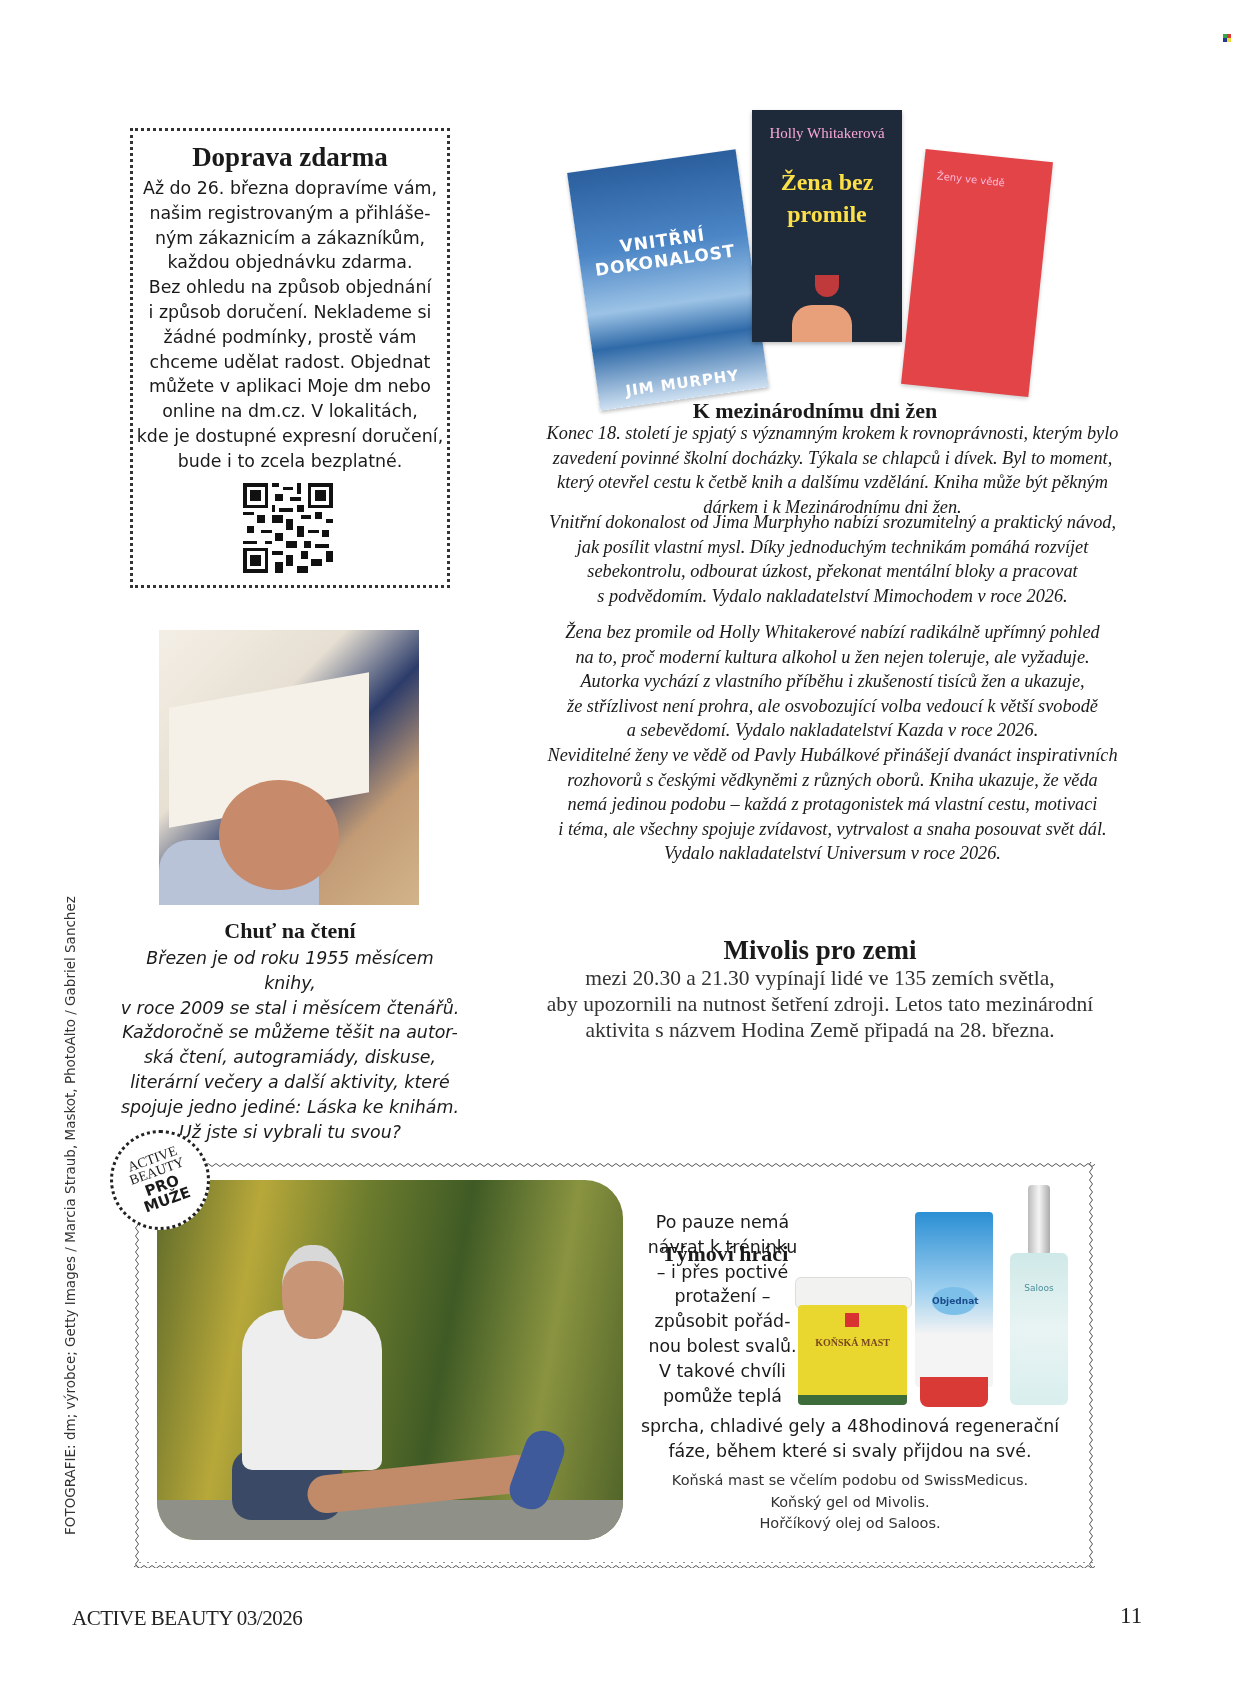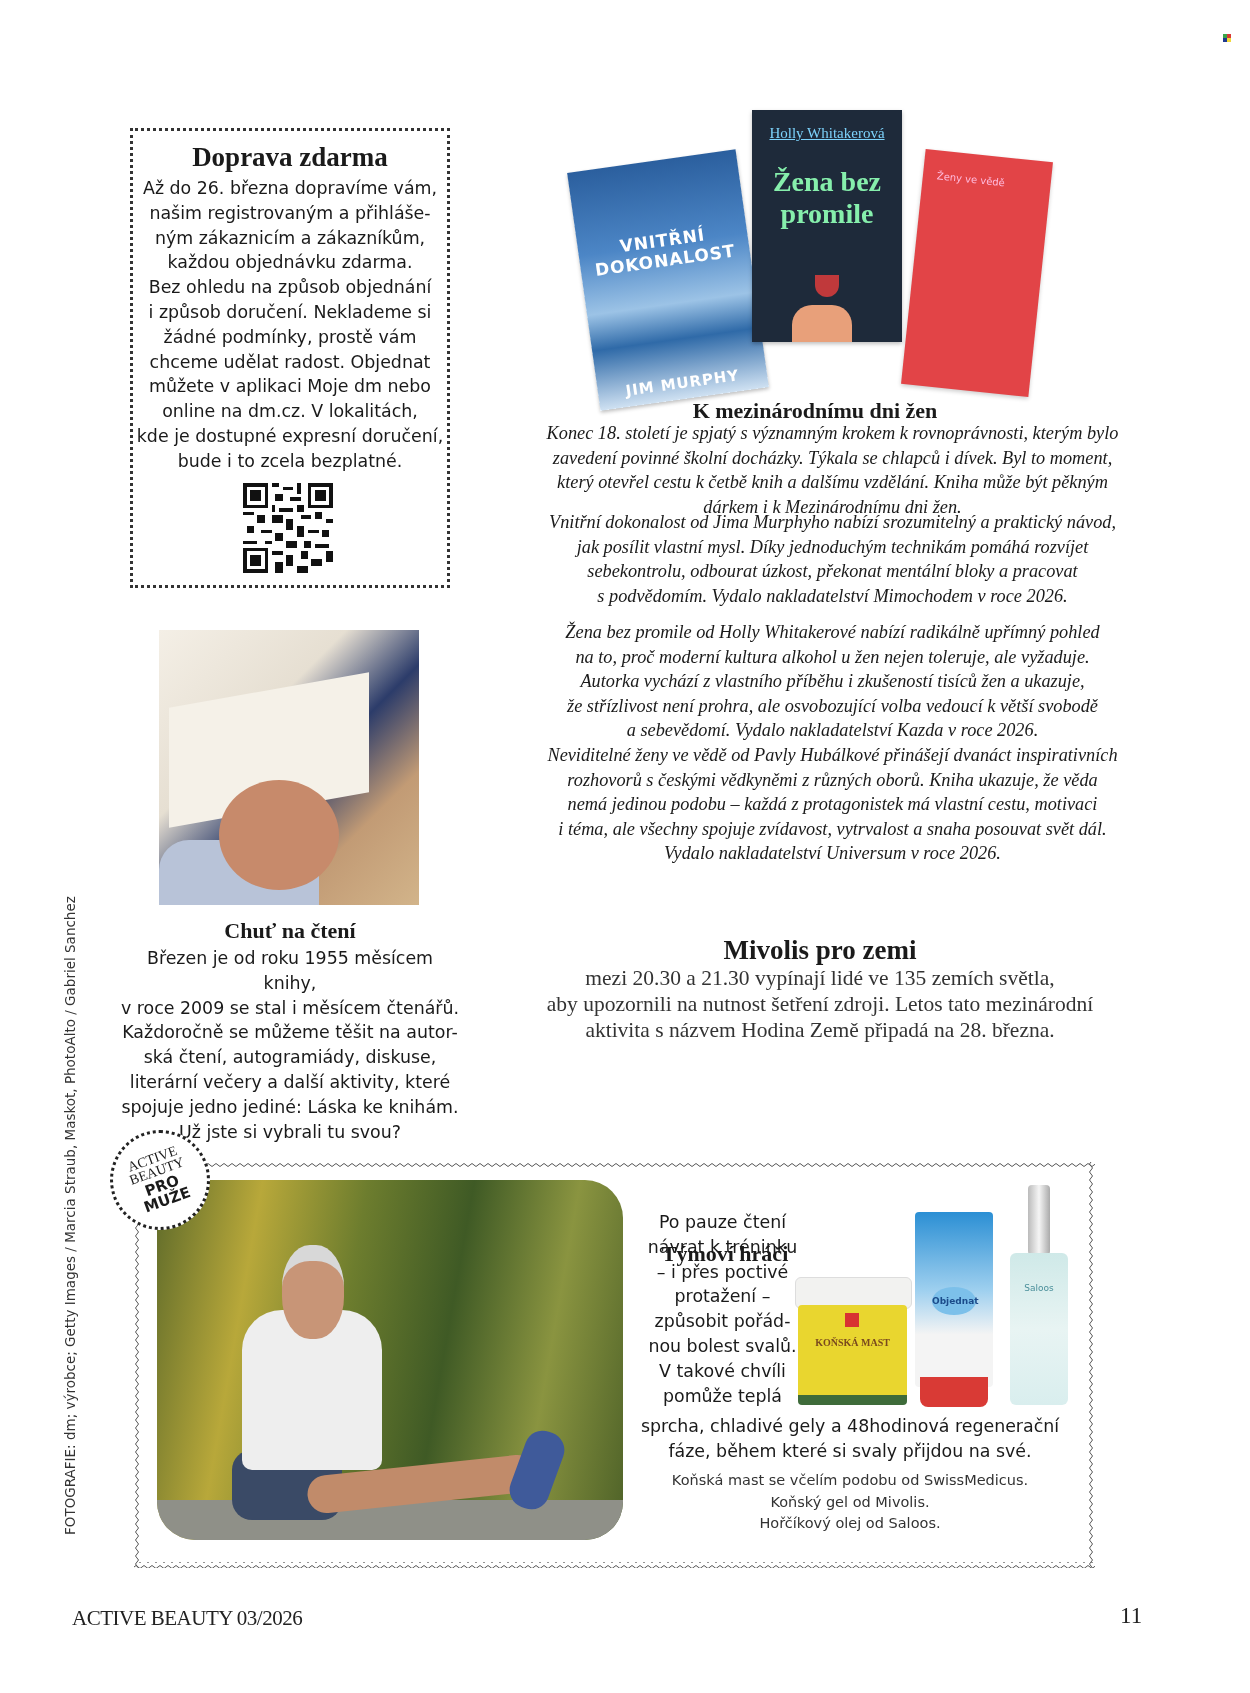--- a/index.html
+++ b/index.html
@@ -17,39 +17,39 @@
   .doprava-box{left:130px;top:128px;width:320px;height:460px;border:3px dotted #333;box-sizing:border-box;}
   .doprava-title{left:130px;top:142px;width:320px;font-size:27px;font-weight:bold;}
   .doprava-body{left:136px;top:176px;width:308px;font-size:17.4px;line-height:24.8px;}
   .qr{left:243px;top:483px;width:90px;height:90px;}
 
   
   .book1{left:583px;top:160px;width:170px;height:240px;transform:rotate(-8deg);background:linear-gradient(180deg,#2b5f9e 0%,#4c86c6 35%,#9cc3e6 60%,#2f6aa8 75%,#cfe1f2 100%);box-shadow:0 2px 4px rgba(0,0,0,.25);}
   .book1 .t1{position:absolute;left:0;right:0;top:70px;color:#fff;font-size:17px;font-weight:bold;letter-spacing:1px;}
   .book1 .t2{position:absolute;left:0;right:0;top:215px;color:#fff;font-size:15px;font-weight:bold;letter-spacing:1px;}
   .book2{left:752px;top:110px;width:150px;height:232px;background:#1e2a3a;box-shadow:0 2px 4px rgba(0,0,0,.25);overflow:hidden;}
-  .book2 .author{position:absolute;left:0;right:0;top:15px;color:#7dd3fc;font-size:15px;line-height:17px;text-decoration:underline;}
-  .book2 .title{position:absolute;left:0;right:0;top:56px;color:#86efac;font-size:28px;line-height:32px;font-weight:bold;}
+  .book2 .author{position:absolute;left:0;right:0;top:15px;color:#f9a8d4;font-size:15px;line-height:17px;}
+  .book2 .title{position:absolute;left:0;right:0;top:56px;color:#fde047;font-size:24px;line-height:32px;font-weight:bold;}
   .book2 .glass{position:absolute;left:63px;top:165px;width:24px;height:22px;background:#c0393b;border-radius:0 0 12px 12px;}
   .book2 .hand{position:absolute;left:40px;top:195px;width:60px;height:40px;background:#e8a07a;border-radius:20px 20px 0 0;}
   .book3{left:913px;top:155px;width:128px;height:236px;background:#e24447;transform:rotate(6deg);box-shadow:0 2px 4px rgba(0,0,0,.2);}
   .book3 .t{position:absolute;left:14px;top:20px;color:#fbd;font-size:10px;}
 
   
   .kmez-title{left:650px;top:398px;width:330px;font-size:22px;font-weight:bold;}
   .kmez-p{left:505px;width:655px;font-style:italic;font-size:18.3px;line-height:24.5px;}
 
   
   .photo-reading{left:159px;top:630px;width:260px;height:275px;overflow:hidden;background:linear-gradient(135deg,#f4efe6 0%,#e6dfd2 35%,#2c3c6a 55%,#c29b75 75%,#d2b48a 100%);}
   .photo-reading .book{position:absolute;left:10px;top:60px;width:200px;height:120px;background:#f5f1e8;transform:skewY(-10deg);}
   .photo-reading .hand{position:absolute;left:60px;top:150px;width:120px;height:110px;background:#c78a6b;border-radius:50%;}
   .photo-reading .sleeve{position:absolute;left:0;top:210px;width:160px;height:70px;background:#b8c3d8;border-radius:30px 30px 0 0;}
 
   .chut-title{left:130px;top:918px;width:320px;font-size:22px;font-weight:bold;}
-  .chut-body{left:120px;top:946px;width:340px;font-size:17.4px;line-height:24.8px;}
+  .chut-body{left:120px;top:946px;width:340px;font-size:17.4px;line-height:24.8px;font-style:italic;}
 
   
   .hodina-title{left:620px;top:935px;width:400px;font-size:27px;font-weight:bold;}
   .hodina-body{left:470px;top:965px;width:700px;font-size:21.5px;line-height:26px;color:#333;}
 
   
   .credits{left:62px;top:1535px;width:620px;transform-origin:0 0;transform:rotate(-90deg);font-size:13.5px;color:#333;white-space:nowrap;}
 
   
   .wave-box{left:134px;top:1162px;width:961px;height:406px;}
@@ -260,21 +260,21 @@
   <div class="badge-inner">
     <div class="l1 serif">ACTIVE</div>
     <div class="l2 serif">BEAUTY</div>
     <div class="l3 sans">PRO</div>
     <div class="l4 sans">MUŽE</div>
   </div>
 </div>
 
 <div class="abs tymovi-title serif center">Týmoví hráči</div>
 <div class="abs tymovi-body sans center">
-  <div>Po pauze čtení</div>
+  <div>Po pauze nemá</div>
   <div>návrat k tréninku</div>
   <div>– i přes poctivé</div>
   <div>protažení –</div>
   <div>způsobit pořád-</div>
   <div>nou bolest svalů.</div>
   <div>V takové chvíli</div>
   <div>pomůže teplá</div>
 </div>
 <div class="abs tymovi-body2 sans center">
   <div>sprcha, chladivé gely a 48hodinová regenerační</div>

